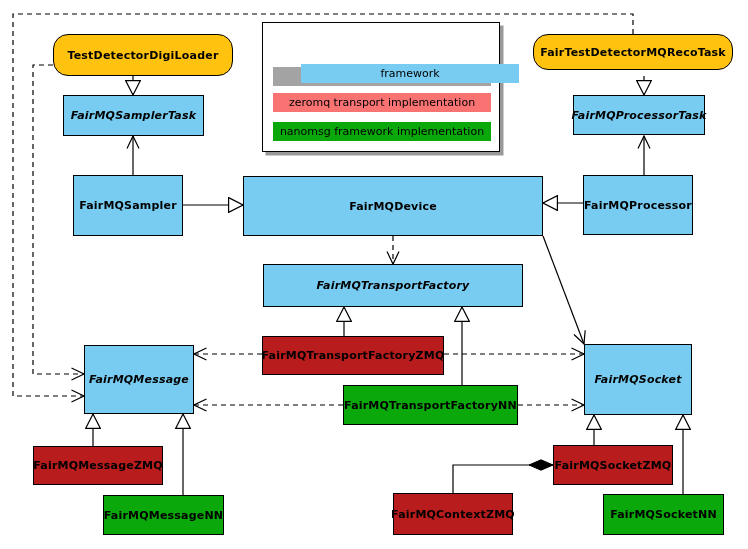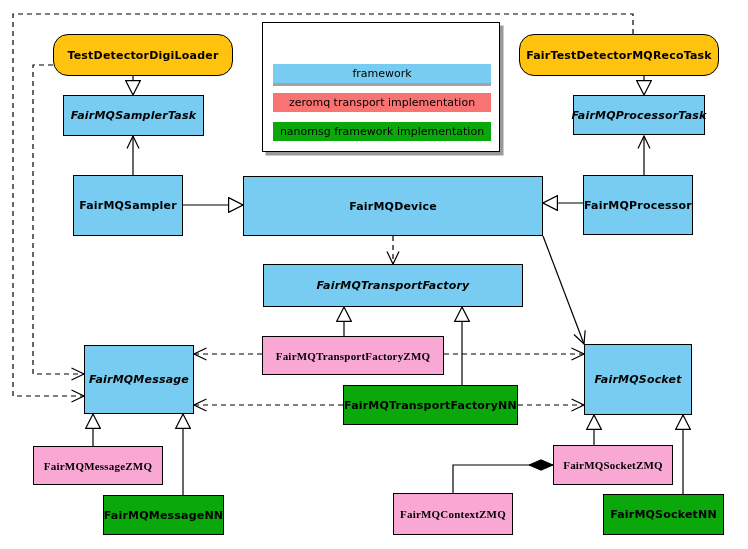--- a/index.html
+++ b/index.html
@@ -10,34 +10,34 @@
   #edges { position:absolute; left:0; top:0; width:748px; height:549px; z-index:1; }
   .node {
     position:absolute; z-index:2; box-sizing:border-box;
     border:1.4px solid #000; display:flex; align-items:center; justify-content:center;
     font-size:11px; font-weight:bold; color:#000; letter-spacing:0.2px;
     white-space:nowrap; text-align:center;
   }
   .abstract { font-style:italic; }
   .user { background:#FFC20E;border-radius:15px; }
   .fw   { background:#79CCF1; }
-  .zmq  { background:#f9a8d4;font-family:Liberation Serif, serif; }
+  .zmq  { background:#b91c1c; }
   .nn   { background:#0BA80B; }
   #legend {
     position:absolute; left:262px; top:22px; width:238px; height:130px; z-index:2;
     background:#ffffff; border:1.5px solid #000; box-sizing:border-box;
     box-shadow:3.5px 3.5px 0 #999999;
   }
   .legend-row {
     position:absolute; left:10px; width:218px; height:19px;
     display:flex; align-items:center; justify-content:center;
     font-size:11px; font-weight:normal; color:#000; white-space:nowrap;
   }
   .lr0 { top:0; background:#a3a3a3;margin-top:44px; }
-  .lr1 { top:41px; background:#79CCF1; }
+  .lr1 { top:41px; background:#79CCF1;margin-left:28px; }
   .lr2 { top:70px; background:#FA7373; }
   .lr3 { top:99px; background:#0BA80B; }
 </style>
 </head>
 <body>
 
 <div id="canvas">
 
   <svg id="edges" width="748" height="549" viewBox="0 0 748 549" xmlns="http://www.w3.org/2000/svg">
     <defs>
@@ -88,21 +88,21 @@
     <div class="legend-row lr2">
       <span>zeromq transport implementation</span>
     </div>
     <div class="legend-row lr3">
       <span>nanomsg framework implementation</span>
     </div>
   </div>
 
   <div class="node user" style="left:53px;  top:34px;  width:180px; height:42px;">TestDetectorDigiLoader</div>
 
-  <div class="node user" style="left:519px; top:34px;  width:200px; height:42px;">FairTestDetectorMQRecoTask</div>
+  <div class="node user" style="left:533px; top:34px;  width:200px; height:36px;">FairTestDetectorMQRecoTask</div>
 
   <div class="node fw abstract" style="left:63px;  top:95px;  width:141px; height:41px;">FairMQSamplerTask</div>
 
   <div class="node fw abstract" style="left:573px; top:95px;  width:132px; height:40px;">FairMQProcessorTask</div>
 
   <div class="node fw" style="left:73px;  top:175px; width:110px; height:61px;">FairMQSampler</div>
 
   <div class="node fw" style="left:243px; top:176px; width:300px; height:60px;">FairMQDevice</div>
 
   <div class="node fw" style="left:583px; top:175px; width:110px; height:60px;">FairMQProcessor</div>

